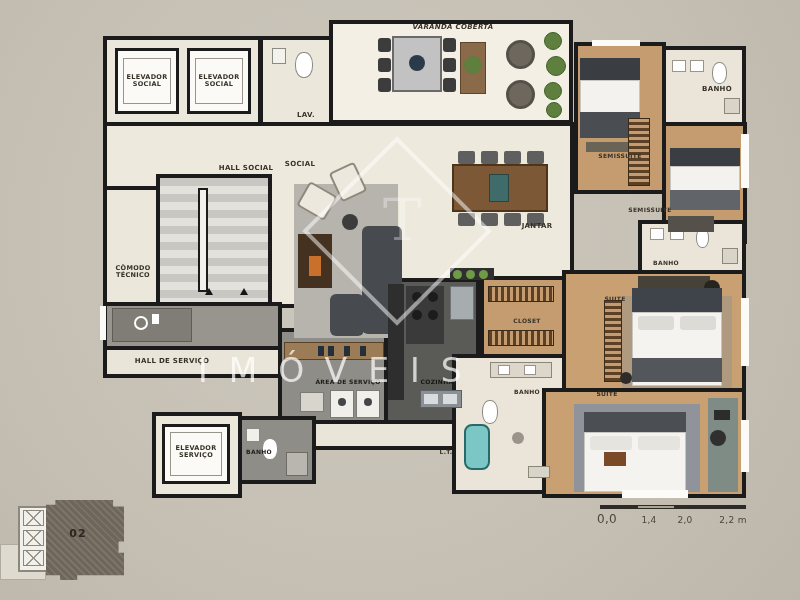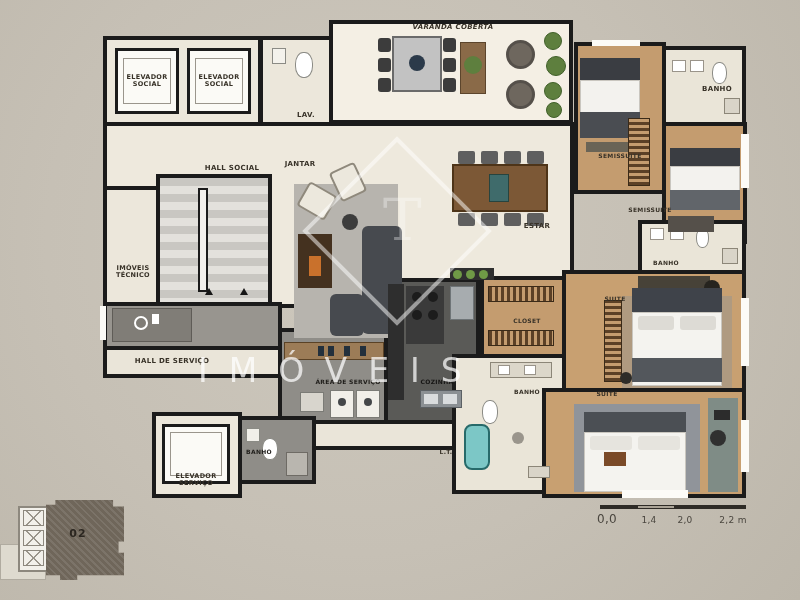--- a/index.html
+++ b/index.html
@@ -184,38 +184,38 @@
   <div class="win" style="left:741px;top:298px;width:8px;height:68px;"></div>
   <div class="win" style="left:741px;top:420px;width:8px;height:52px;"></div>
   <div class="win" style="left:622px;top:490px;width:66px;height:8px;"></div>
   <div class="win" style="left:592px;top:40px;width:48px;height:6px;"></div>
   <div class="win" style="left:100px;top:306px;width:6px;height:34px;"></div>
 
   <span class="lb" style="left:453px;top:27px;font-style:italic;">VARANDA COBERTA</span>
   <span class="lb wrap" style="left:147px;top:81px;width:46px;font-size:6.5px;">ELEVADOR SOCIAL</span>
   <span class="lb wrap" style="left:219px;top:81px;width:46px;font-size:6.5px;">ELEVADOR SOCIAL</span>
   <span class="lb" style="left:306px;top:115px;">LAV.</span>
-  <span class="lb" style="left:232px;top:168px;text-align:right;">HALL SOCIAL</span>
-  <span class="lb" style="left:300px;top:164px;">JANTAR</span>
-  <span class="lb" style="left:537px;top:226px;">ESTAR</span>
+  <span class="lb" style="left:246px;top:168px;text-align:right;">HALL SOCIAL</span>
+  <span class="lb" style="left:300px;top:164px;">SOCIAL</span>
+  <span class="lb" style="left:537px;top:226px;">JANTAR</span>
   <span class="lb" style="left:717px;top:89px;">BANHO</span>
   <span class="lb" style="left:620px;top:156px;font-size:6px;">SEMISSUITE</span>
   <span class="lb" style="left:650px;top:210px;font-size:6px;">SEMISSUITE</span>
-  <span class="lb wrap" style="left:133px;top:272px;width:48px;font-size:6.5px;">IMÓVEIS TÉCNICO</span>
+  <span class="lb wrap" style="left:133px;top:272px;width:48px;font-size:6.5px;">CÔMODO TÉCNICO</span>
   <span class="lb" style="left:172px;top:361px;">HALL DE SERVIÇO</span>
   <span class="lb" style="left:348px;top:382px;font-size:6px;color:#1f1d1a;">ÁREA DE SERVIÇO</span>
   <span class="lb" style="left:437px;top:382px;font-size:6px;color:#16514;color:#161514;">COZINHA</span>
   <span class="lb" style="left:527px;top:321px;font-size:6px;">CLOSET</span>
   <span class="lb" style="left:666px;top:263px;font-size:6px;">BANHO</span>
   <span class="lb" style="left:527px;top:392px;font-size:6px;">BANHO</span>
   <span class="lb" style="left:259px;top:452px;font-size:6px;color:#1f1d1a;">BANHO</span>
   <span class="lb" style="left:615px;top:299px;font-size:6px;">SUITE</span>
   <span class="lb" style="left:607px;top:394px;font-size:6px;">SUITE</span>
   <span class="lb" style="left:446px;top:452px;font-size:6px;">L.T.</span>
-  <span class="lb wrap" style="left:196px;top:452px;width:50px;font-size:6.5px;margin-top:28px;">ELEVADOR SERVIÇO</span>
+  <span class="lb wrap" style="left:196px;top:452px;width:50px;font-size:6.5px;">ELEVADOR SERVIÇO</span>
 
   <div class="f" style="left:330px;top:164px;width:134px;height:134px;border:4px solid rgba(255,255,255,0.5);transform:rotate(45deg);z-index:49;"></div>
   <span class="wm-brand" style="left:383px;top:186px;font-size:58px;color:rgba(255,255,255,0.33);z-index:49;">T</span>
   <span class="wm-sub" style="left:198px;top:351px;font-size:33px;letter-spacing:21px;color:rgba(255,255,255,0.72);">IMÓVEIS</span>
 
   <div class="f" style="left:600px;top:505px;width:146px;height:4px;background:#2e2b26;"></div>
   <div class="f" style="left:638px;top:505px;width:36px;height:4px;background:#aaa396;border-top:1px solid #2e2b26;border-bottom:1px solid #2e2b26;box-sizing:border-box;"></div>
   <span class="lb" style="left:607px;top:520px;font-size:12px;font-weight:normal;color:#4a463f;">0,0</span>
   <span class="lb" style="left:649px;top:520px;font-size:9px;font-weight:normal;color:#4a463f;">1,4</span>
   <span class="lb" style="left:685px;top:520px;font-size:9px;font-weight:normal;color:#4a463f;">2,0</span>

